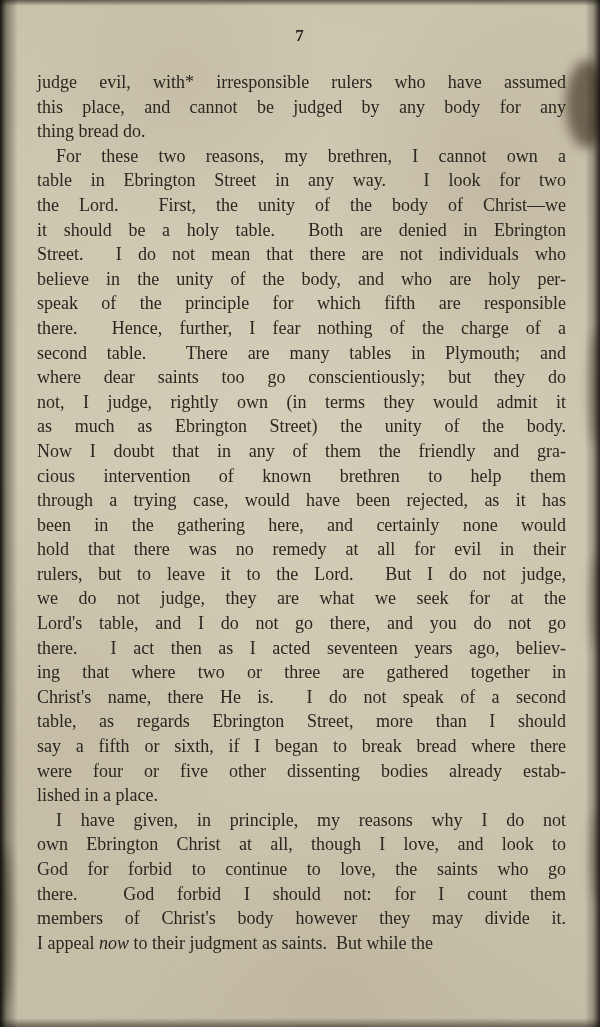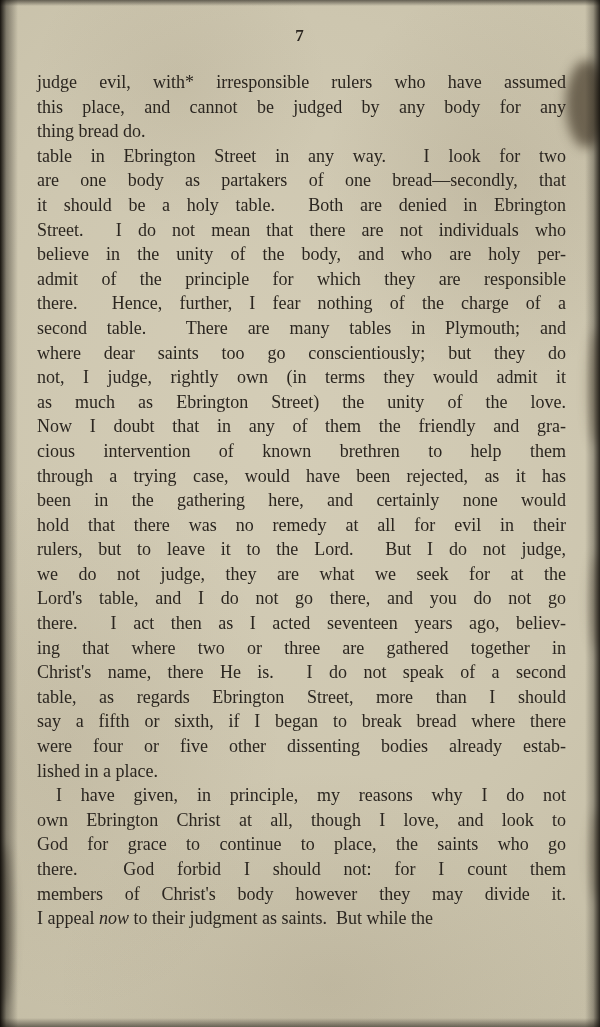--- a/index.html
+++ b/index.html
@@ -67,51 +67,52 @@
 
   <div class="pagenum">7</div>
 
   <div class="text">
       <div class="para">
         <div class="line">judge evil, with* irresponsible rulers who have assumed</div>
         <div class="line">this place, and cannot be judged by any body for any</div>
         <div class="line last">thing bread do.</div>
       </div>
       <div class="para">
+        <div class="line indent">For these two reasons, my brethren, I cannot own a</div>
         <div class="line">table in Ebrington Street in any way.&nbsp; I look for two</div>
-        <div class="line">are one body as partakers of one bread—secondly, that</div>
+        <div class="line">the Lord.&nbsp; First, the unity of the body of Christ—we</div>
         <div class="line">it should be a holy table.&nbsp; Both are denied in Ebrington</div>
         <div class="line">Street.&nbsp; I do not mean that there are not individuals who</div>
         <div class="line">believe in the unity of the body, and who are holy per-</div>
-        <div class="line">admit of the principle for which they are responsible</div>
+        <div class="line">speak of the principle for which fifth are responsible</div>
         <div class="line">there.&nbsp; Hence, further, I fear nothing of the charge of a</div>
         <div class="line">second table.&nbsp; There are many tables in Plymouth; and</div>
         <div class="line">where dear saints too go conscientiously; but they do</div>
         <div class="line">not, I judge, rightly own (in terms they would admit it</div>
-        <div class="line">as much as Ebrington Street) the unity of the love.</div>
+        <div class="line">as much as Ebrington Street) the unity of the body.</div>
         <div class="line">Now I doubt that in any of them the friendly and gra-</div>
         <div class="line">cious intervention of known brethren to help them</div>
         <div class="line">through a trying case, would have been rejected, as it has</div>
         <div class="line">been in the gathering here, and certainly none would</div>
         <div class="line">hold that there was no remedy at all for evil in their</div>
         <div class="line">rulers, but to leave it to the Lord.&nbsp; But I do not judge,</div>
         <div class="line">we do not judge, they are what we seek for at the</div>
         <div class="line">Lord's table, and I do not go there, and you do not go</div>
         <div class="line">there.&nbsp; I act then as I acted seventeen years ago, believ-</div>
         <div class="line">ing that where two or three are gathered together in</div>
         <div class="line">Christ's name, there He is.&nbsp; I do not speak of a second</div>
         <div class="line">table, as regards Ebrington Street, more than I should</div>
         <div class="line">say a fifth or sixth, if I began to break bread where there</div>
         <div class="line">were four or five other dissenting bodies already estab-</div>
         <div class="line last">lished in a place.</div>
       </div>
       <div class="para">
         <div class="line indent">I have given, in principle, my reasons why I do not</div>
         <div class="line">own Ebrington Christ at all, though I love, and look to</div>
-        <div class="line">God for grace to continue to place, the saints who go</div>
+        <div class="line">God for forbid to continue to love, the saints who go</div>
         <div class="line">there.&nbsp; God forbid I should not: for I count them</div>
         <div class="line">members of Christ's body however they may divide it.</div>
         <div class="line last">I appeal <em>now</em> to their judgment as saints.&nbsp; But while the</div>
       </div>
     </div>
 
   <div class="stain stain-top-right"></div>
   <div class="stain stain-right-mid"></div>
   <div class="stain stain-right-low"></div>
   <div class="stain stain-right-btm"></div>

